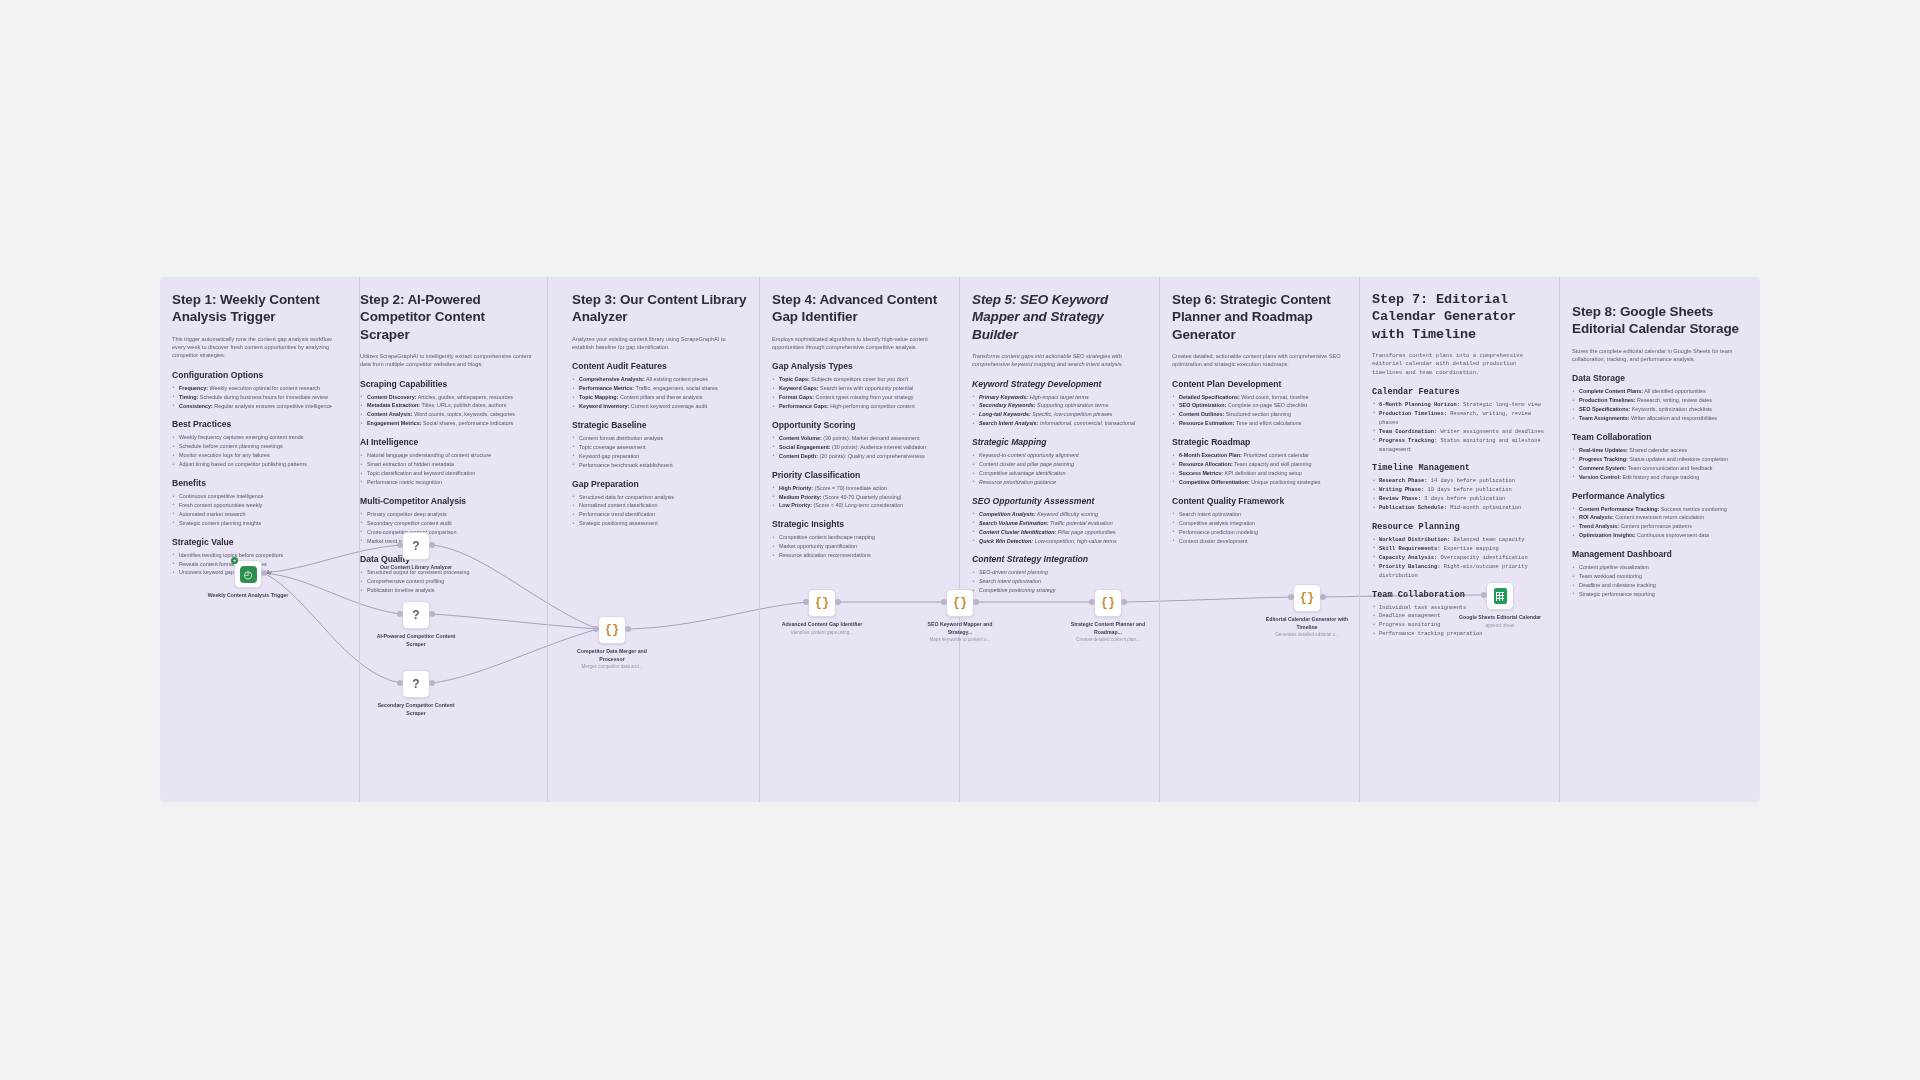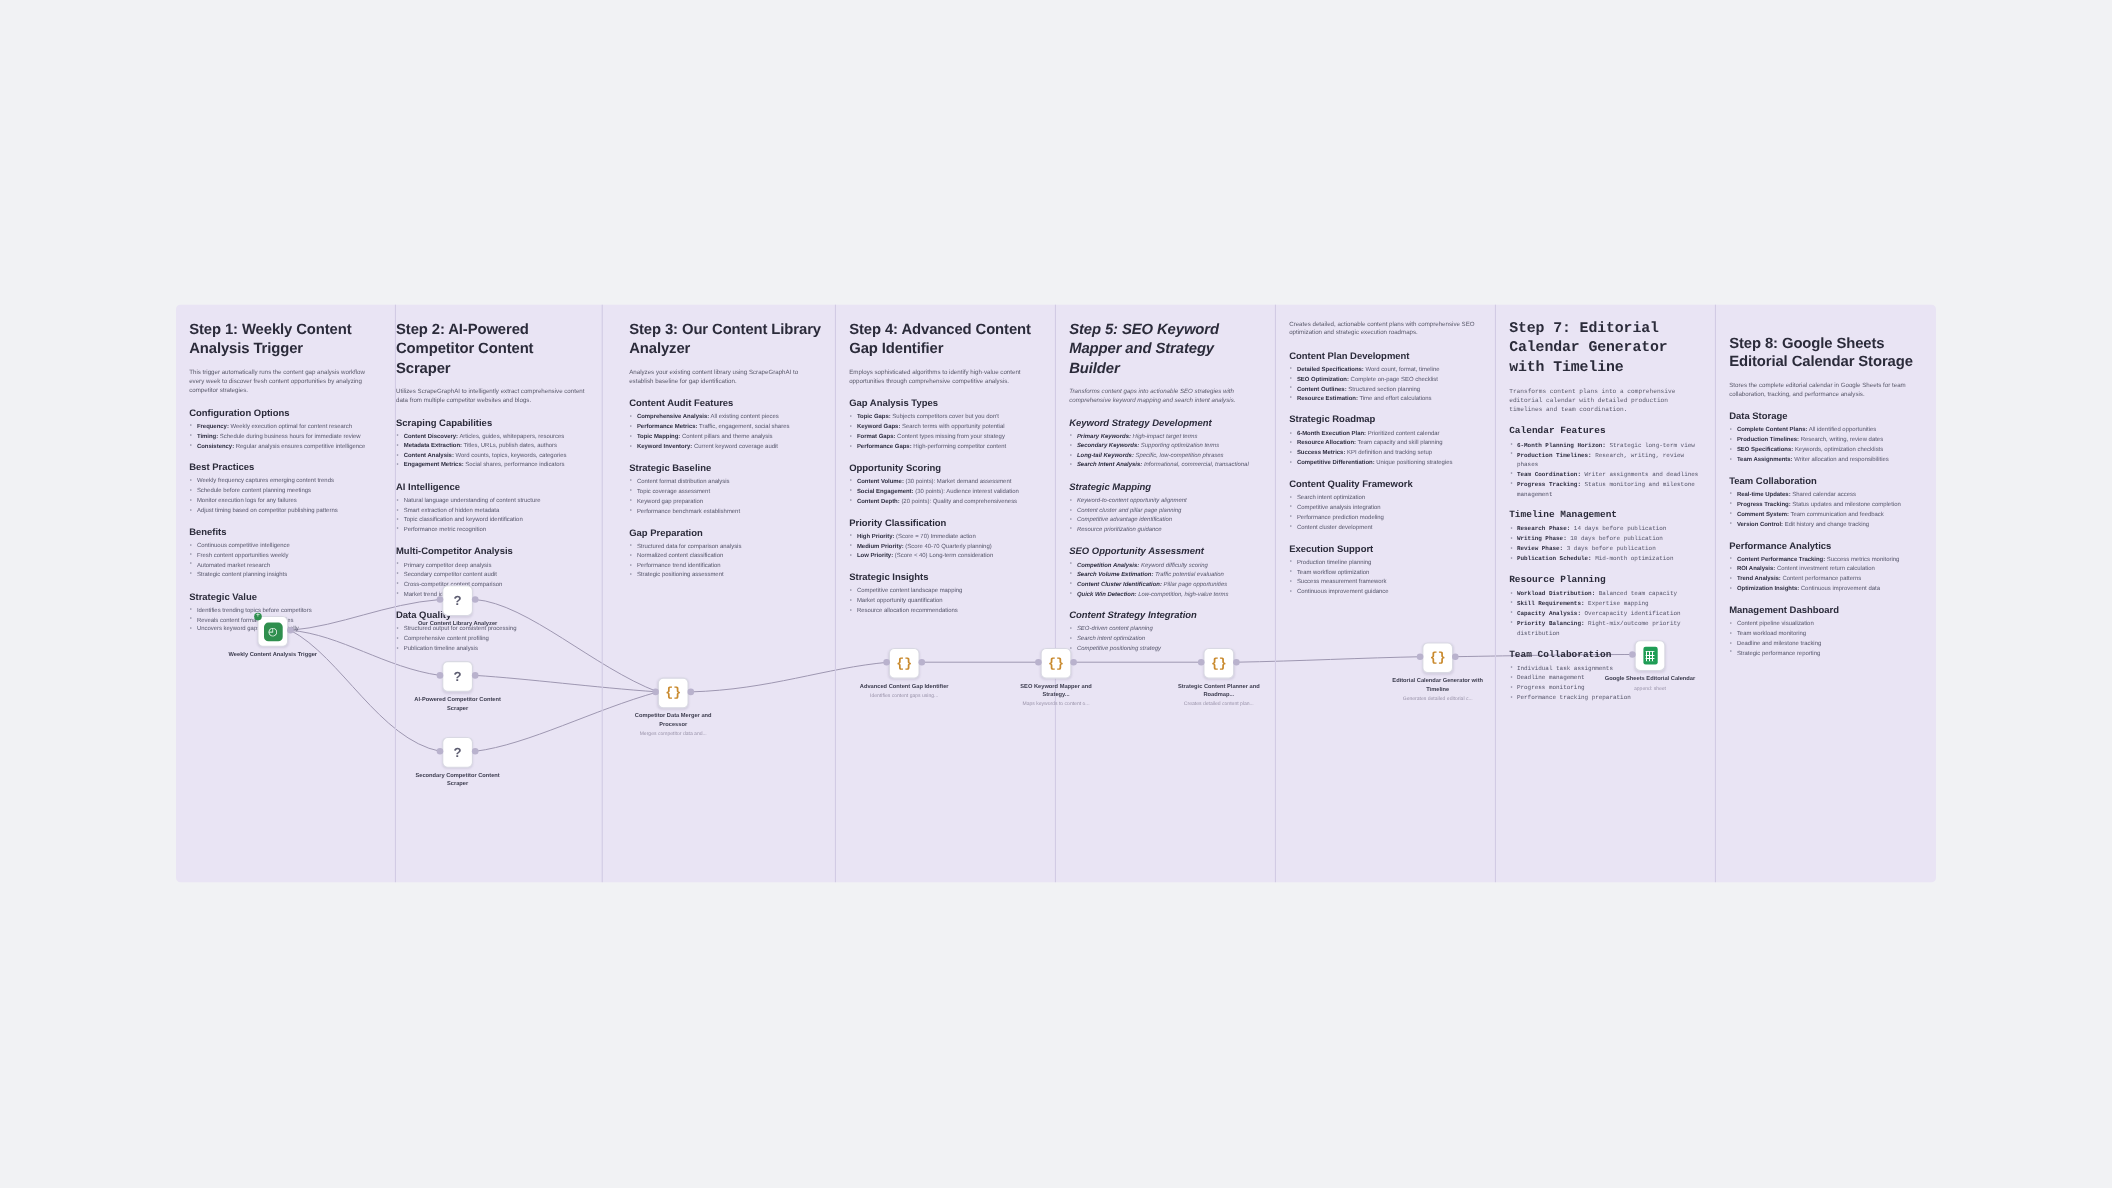--- a/index.html
+++ b/index.html
@@ -372,20 +372,21 @@
             <ul class="items">
               <li><span>SEO-driven content planning</span></li>
               <li><span>Search intent optimization</span></li>
               <li><span>Competitive positioning strategy</span></li>
             </ul>
           </div>
         </div>
       </div>
       <div class="col" style="left: 1000px; width: 200px;">
         <div class="col-head">
+          <h2 class="col-title">Step 6: Strategic Content Planner and Roadmap Generator</h2>
           <p class="col-desc">Creates detailed, actionable content plans with comprehensive SEO optimization and strategic execution roadmaps.</p>
           <div class="sect">
             <div class="sect-h">Content Plan Development</div>
             <ul class="items">
               <li><b>Detailed Specifications:</b><span> Word count, format, timeline</span></li>
               <li><b>SEO Optimization:</b><span> Complete on-page SEO checklist</span></li>
               <li><b>Content Outlines:</b><span> Structured section planning</span></li>
               <li><b>Resource Estimation:</b><span> Time and effort calculations</span></li>
             </ul>
           </div>
@@ -398,29 +399,20 @@
               <li><b>Competitive Differentiation:</b><span> Unique positioning strategies</span></li>
             </ul>
           </div>
           <div class="sect">
             <div class="sect-h">Content Quality Framework</div>
             <ul class="items">
               <li><span>Search intent optimization</span></li>
               <li><span>Competitive analysis integration</span></li>
               <li><span>Performance prediction modeling</span></li>
               <li><span>Content cluster development</span></li>
-            </ul>
-          </div>
-          <div class="sect">
-            <div class="sect-h">Execution Support</div>
-            <ul class="items">
-              <li><span>Production timeline planning</span></li>
-              <li><span>Team workflow optimization</span></li>
-              <li><span>Success measurement framework</span></li>
-              <li><span>Continuous improvement guidance</span></li>
             </ul>
           </div>
         </div>
       </div>
       <div class="col" style="left: 1200px; width: 200px; font-family: Liberation Mono, monospace;">
         <div class="col-head">
           <h2 class="col-title">Step 7: Editorial Calendar Generator with Timeline</h2>
           <p class="col-desc">Transforms content plans into a comprehensive editorial calendar with detailed production timelines and team coordination.</p>
           <div class="sect">
             <div class="sect-h">Calendar Features</div>

